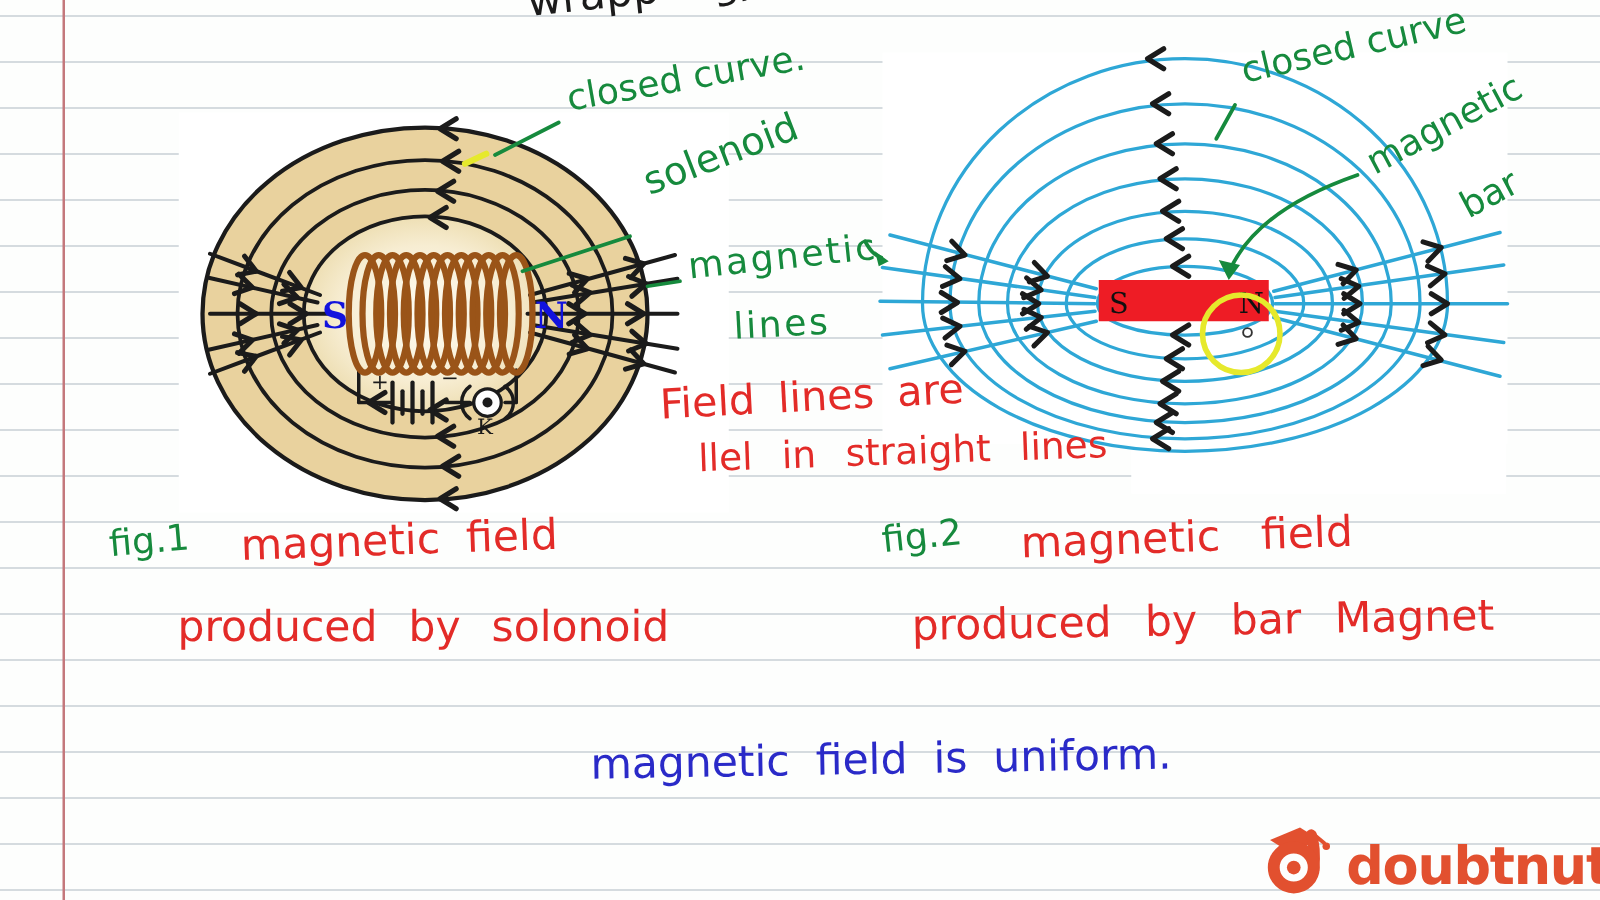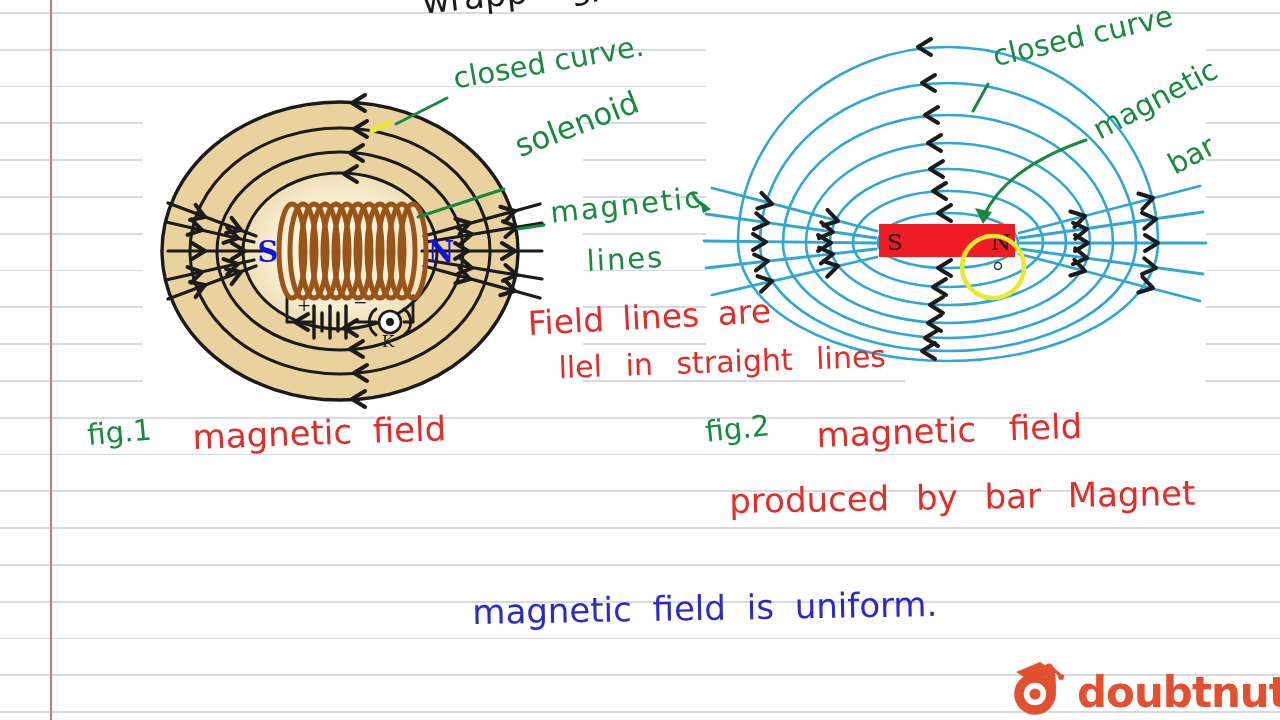--- a/index.html
+++ b/index.html
@@ -235,20 +235,21 @@
 
   <div class="hw green" style="left:990px;top:42px;font-size:29px;transform:rotate(-13deg)">closed curve</div>
   <div class="hw green" style="left:1088px;top:118px;font-size:29px;transform:rotate(-28deg)">magnetic</div>
   <div class="hw green" style="left:1163px;top:153px;font-size:29px;transform:rotate(-28deg)">bar</div>
 
   <div class="hw red" style="left:527px;top:306px;font-size:33px;transform:rotate(-3deg);word-spacing:8px">Field lines are</div>
   <div class="hw red" style="left:558px;top:351px;font-size:30px;transform:rotate(-2deg);word-spacing:14px">llel in straight lines</div>
 
   <div class="hw green" style="left:86px;top:420px;font-size:29px;transform:rotate(-5deg)">fig.1</div>
   <div class="hw red" style="left:192px;top:419px;font-size:34px;transform:rotate(-2deg);word-spacing:10px">magnetic field</div>
+  <div class="hw red" style="left:142px;top:484px;font-size:34px;word-spacing:14px">produced by solonoid</div>
 
   <div class="hw green" style="left:704px;top:417px;font-size:29px;transform:rotate(-6deg)">fig.2</div>
   <div class="hw red" style="left:816px;top:417px;font-size:34px;transform:rotate(-2deg);word-spacing:22px">magnetic field</div>
   <div class="hw red" style="left:729px;top:483px;font-size:34px;transform:rotate(-1deg);word-spacing:16px">produced by bar Magnet</div>
 
   <div class="hw blue" style="left:472px;top:594px;font-size:34px;transform:rotate(-1deg);word-spacing:10px">magnetic field is uniform.</div>
 
   <div class="brand-text">doubtnut</div>
 </div>
 

